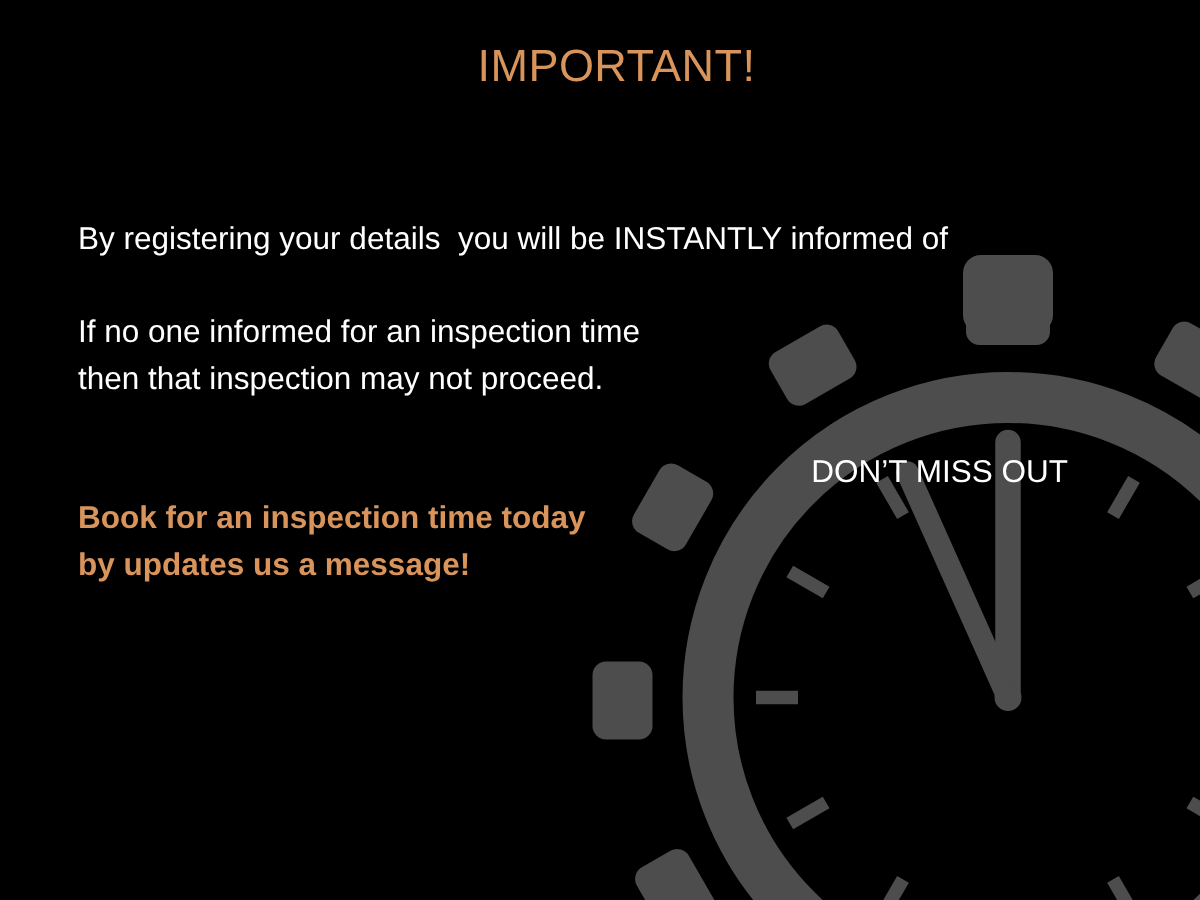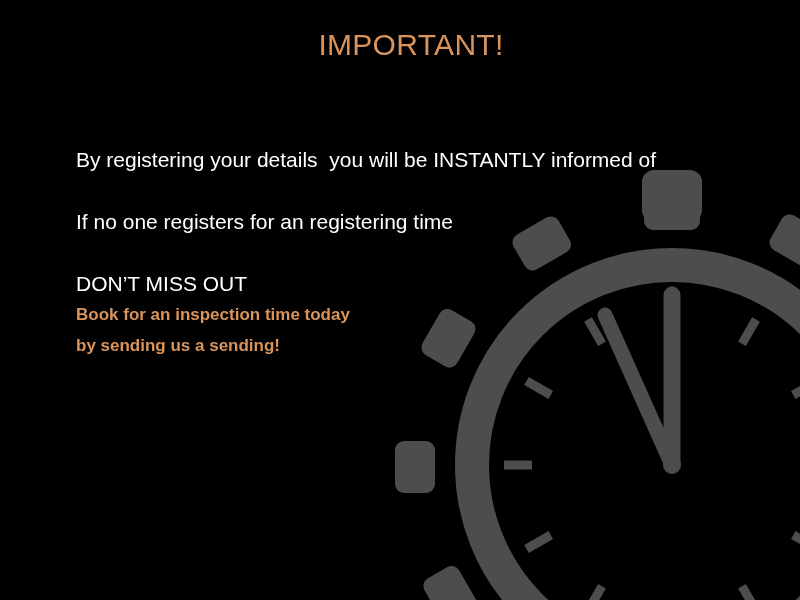--- a/index.html
+++ b/index.html
@@ -56,44 +56,45 @@
     font-size: 27px;
     font-weight: 700;
     line-height: 38px;
     letter-spacing: -0.1px;
     margin-top: 6px;
     white-space: pre;
   }
 
   .body-block {
     position: absolute;
-    left: 76px;
+    left: 52px;
     top: 144px;
     width: 660px;
   }
   .para {
     color: #ffffff;
     font-size: 21px;
     font-weight: 400;
     line-height: 31px;
     white-space: pre;
   }
   .para-gap {
     height: 31px;
   }
   .cta-plain {
     color: #ffffff;
     font-size: 21px;
     font-weight: 400;
     line-height: 31px;
     white-space: pre;
+    text-align: right;
   }
   .cta-accent {
     color: #d9945c;
-    font-size: 17px;
+    font-size: 21px;
     font-weight: 700;
     line-height: 31px;
     white-space: pre;
   }
 </style>
 </head>
 <body>
 
 <div id="slide">
 
@@ -185,26 +186,27 @@
 
     <div class="body-block">
 
       <div>
         <div class="para">By registering your details  you will be INSTANTLY informed of</div>
       </div>
 
       <div class="para-gap"></div>
 
       <div>
-        <div class="para">If no one registers for an registering time</div>
+        <div class="para">If no one informed for an inspection time</div>
+        <div class="para">then that inspection may not proceed.</div>
       </div>
 
       <div class="para-gap"></div>
 
       <div>
         <div class="cta-plain">DON’T MISS OUT</div>
         <div class="cta-accent">Book for an inspection time today</div>
-        <div class="cta-accent">by sending us a sending!</div>
+        <div class="cta-accent">by updates us a message!</div>
       </div>
 
     </div>
   </div>
 </div>
 
 </body></html>

